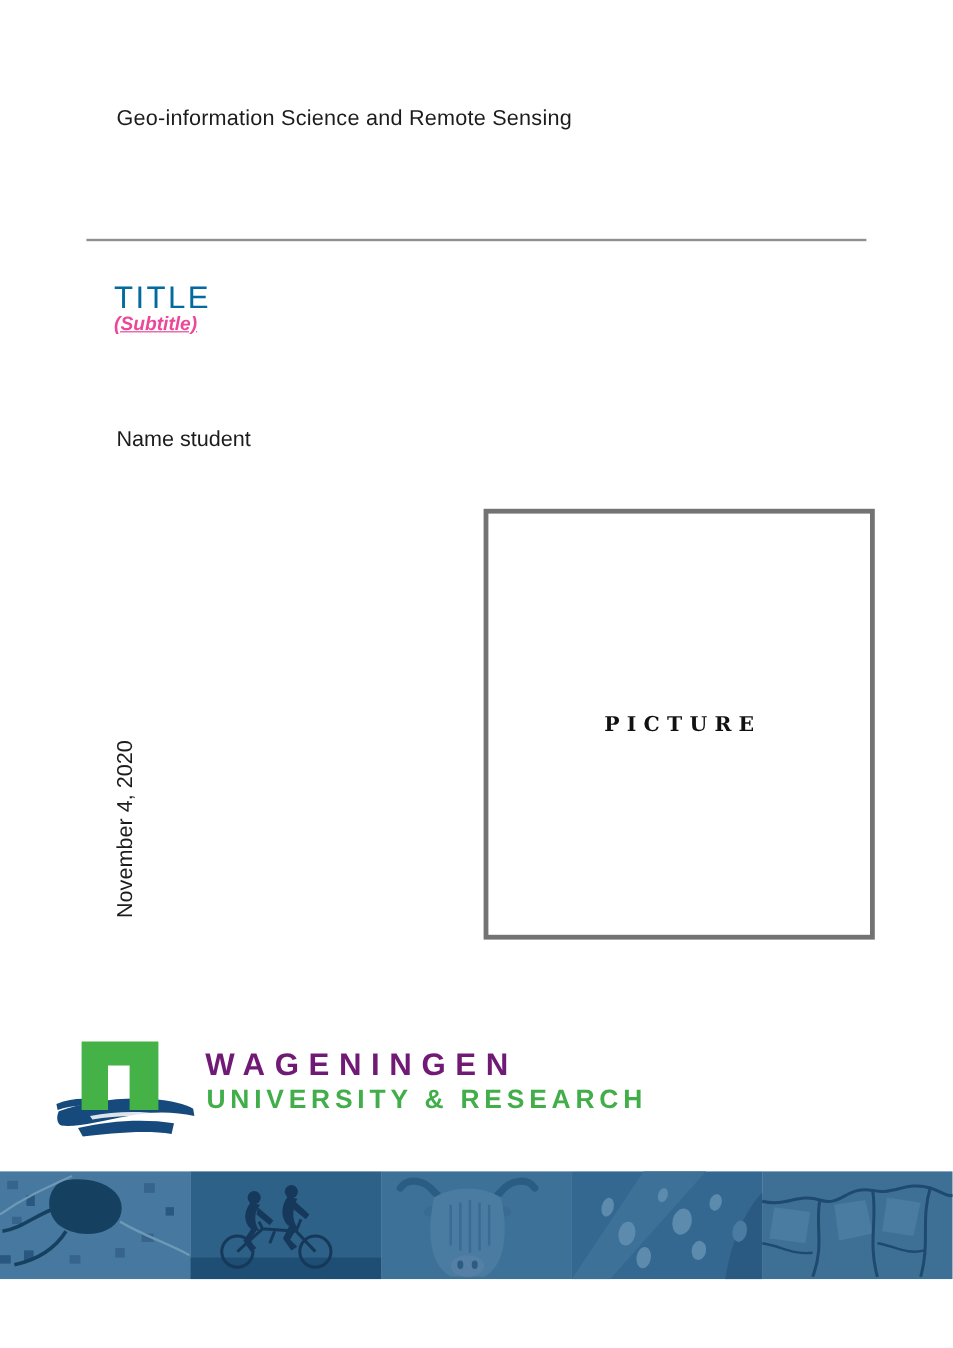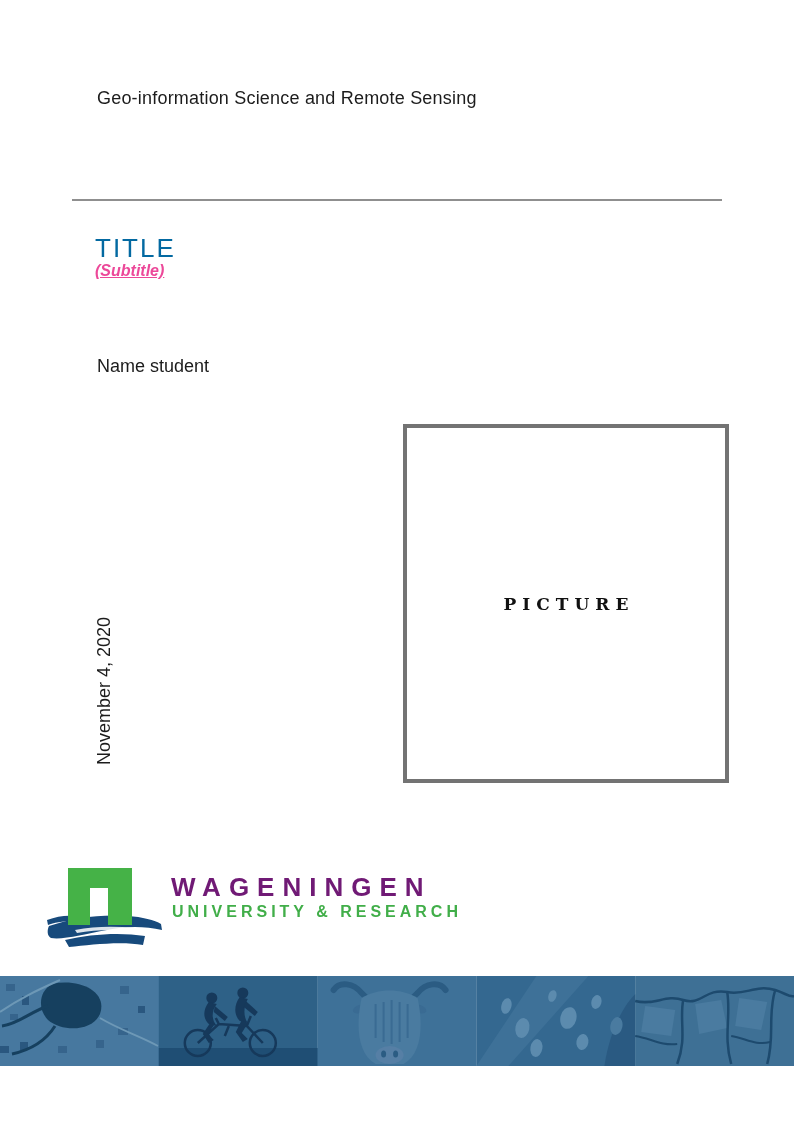--- a/index.html
+++ b/index.html
@@ -57,21 +57,21 @@
     font-size: 18px; white-space: nowrap;
   }
   .logo-mark { position: absolute; left: 45px; top: 860px; }
   .logo-name {
     position: absolute; left: 171px; top: 872px;
     font-size: 26px; font-weight: bold; letter-spacing: 8px;
     color: #701a75; white-space: nowrap;
   }
   .logo-tagline {
     position: absolute; left: 172px; top: 903px;
-    font-size: 16px; font-weight: bold; letter-spacing: 4px;
+    font-size: 22px; font-weight: bold; letter-spacing: 4px;
     color: #41ae49; white-space: nowrap;
   }
   .banner { position: absolute; left: 0; top: 976px; }
 </style>
 </head>
 <body>
 
 <div class="page">
 
   <div class="dept-line">Geo-information Science and Remote Sensing</div>

